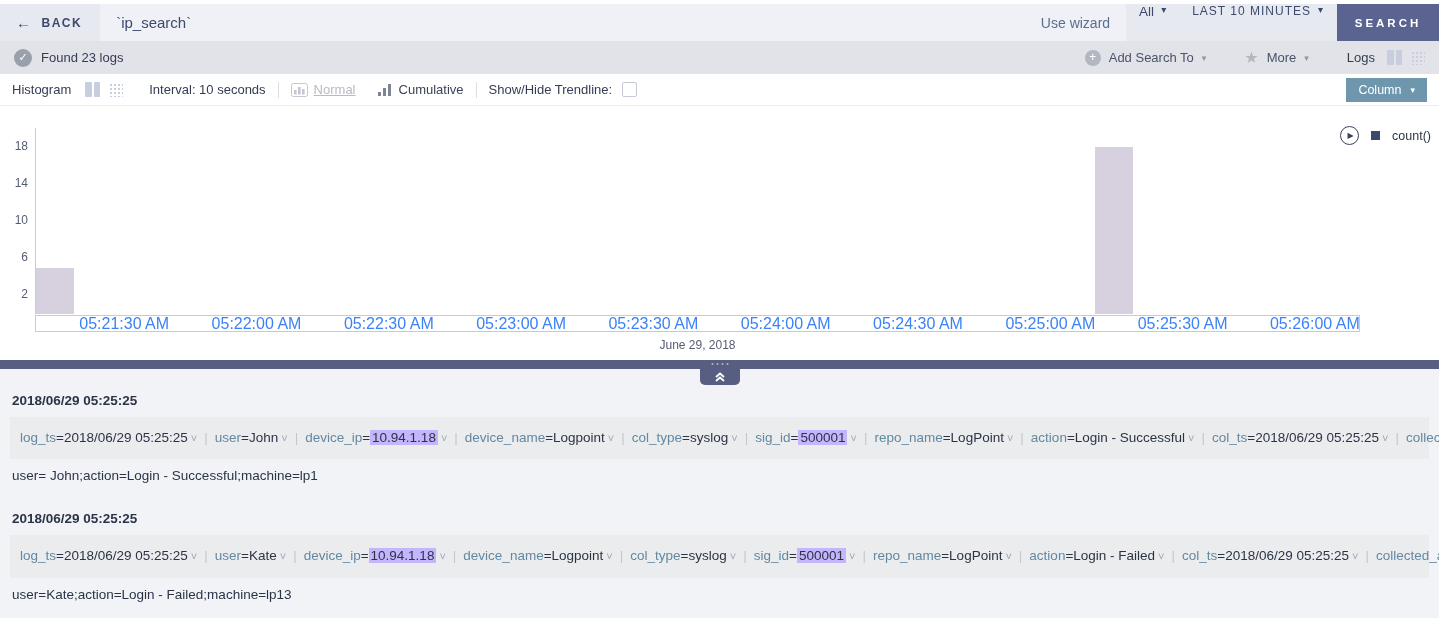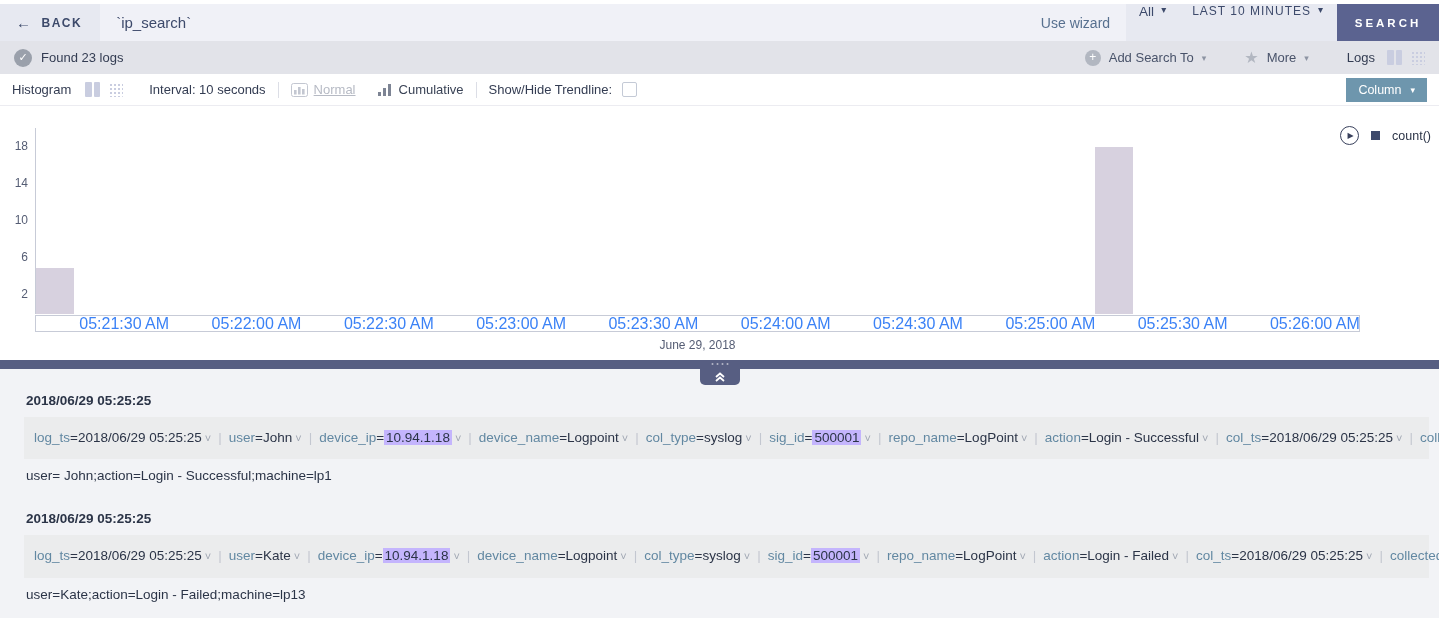--- a/index.html
+++ b/index.html
@@ -77,21 +77,21 @@
 
   
   .bottom { flex:1; background:#f2f3f6; position:relative; }
   .divider-bar { height:9px; background:#575e82; }
   .drag-dots { position:absolute; top:3px; left:50%; transform:translateX(-50%); display:flex; gap:3px; }
   .drag-dots i { width:2px; height:2px; border-radius:50%; background:rgba(255,255,255,.55); }
   .collapse-tab { position:absolute; top:9px; left:50%; transform:translateX(-50%);
     width:40px; height:16px; background:#575e82; border-radius:0 0 5px 5px;
     display:flex; align-items:center; justify-content:center; cursor:pointer; }
 
-  .logs { padding:24px 10px 0 24px; }
+  .logs { padding:24px 10px 0 10px; }
   .log-entry + .log-entry { margin-top:28px; }
   .log-ts { font-size:13.5px; font-weight:600; color:#2b3447; margin-bottom:9px; padding-left:2px; }
   .log-fields { background:#ebeced; padding:8px 10px; font-size:13.5px; line-height:1.95; color:#2b3447; }
   .field-chip { cursor:pointer; white-space:nowrap; }
   .fkey { color:#6288a2;margin-top:46px; }
   .fval.hl { background:#c4b5fd; padding:0 2px; }
   .caret-icon { color:#9fa6b2; font-size:11px; margin-left:3px; }
   .sep { color:#c3c7d0; margin:0 7px; }
   .log-raw { margin-top:9px; font-size:13.5px; color:#2b3447; padding-left:2px; }
 </style>

